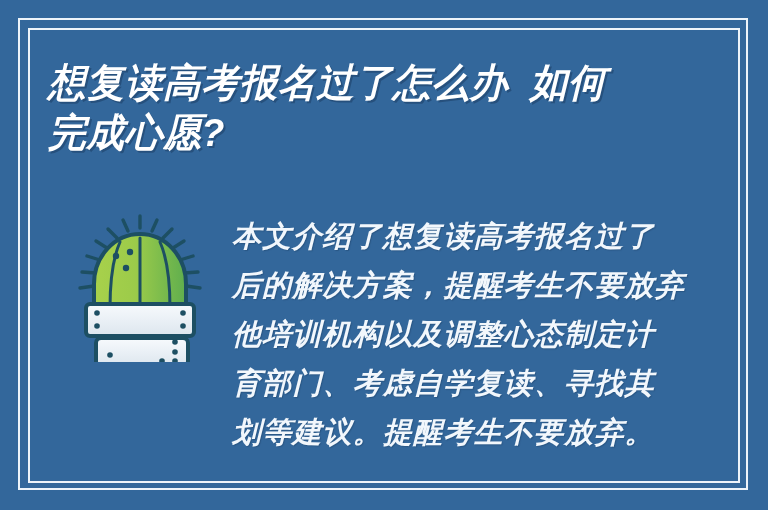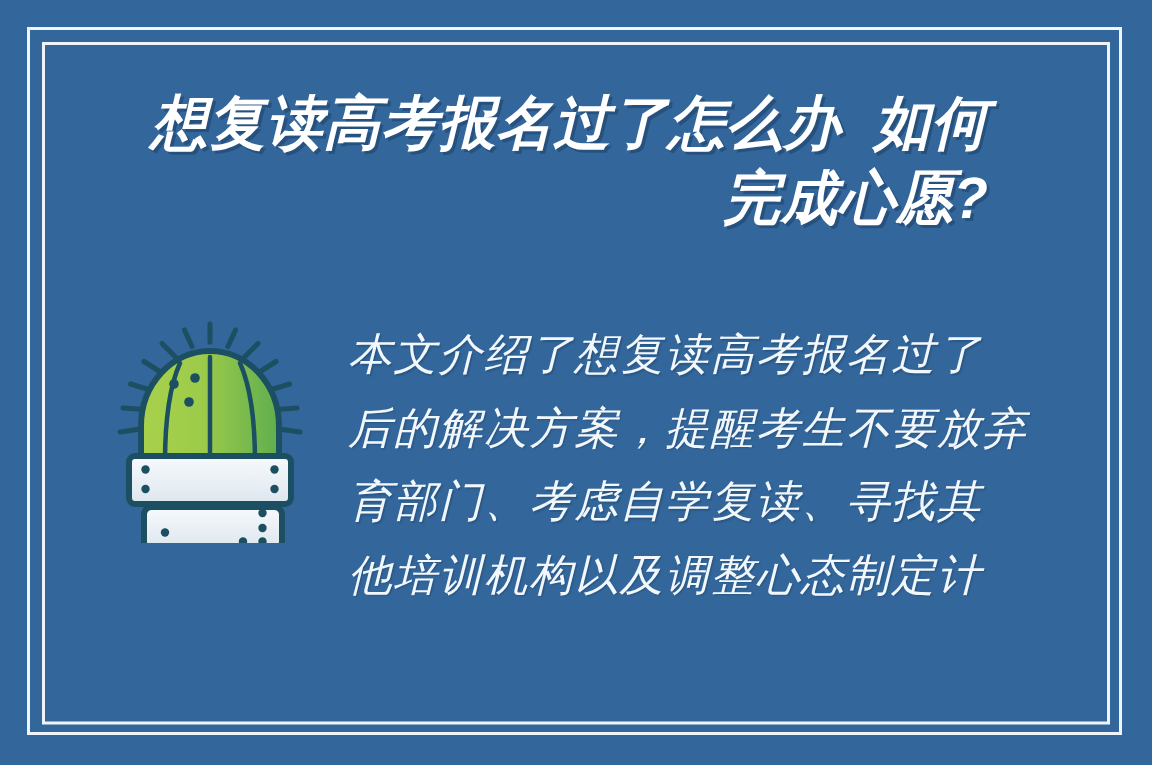--- a/index.html
+++ b/index.html
@@ -39,21 +39,20 @@
     border: 2px solid #eef4fa;
     box-sizing: border-box;
     pointer-events: none;
   }
   
   .title-block {
     position: absolute;
     left: 48px;
     top: 58px;
     width: 630px;
-    text-align: right;
   }
   .title-line {
     color: #ffffff;
     font-family: "Liberation Sans", sans-serif;
     font-size: 39px;
     font-weight: bold;
     font-style: italic;
     line-height: 50px;
     letter-spacing: 0.5px;
     white-space: pre;
@@ -79,21 +78,21 @@
     position: absolute;
     left: 232px;
     top: 212px;
     width: 415px;
   }
   .body-line {
     color: #f2f7fc;
     font-family: "DejaVu Serif", "Liberation Serif", serif;
     font-size: 29px;
     font-style: italic;
-    font-weight: 400;
+    font-weight: 700;
     line-height: 49px;
     letter-spacing: 1.2px;
     white-space: pre;
     text-shadow: 1px 1px 1px rgba(20,50,84,0.30);
   }
 </style>
 </head>
 <body>
 
 <div id="card">
@@ -165,17 +164,18 @@
         <circle cx="103" cy="149" r="2.8"></circle>
         <circle cx="90" cy="149" r="2.8"></circle>
         <circle cx="38" cy="143" r="2.8"></circle>
       </g>
     </svg>
   </div>
 
   <div class="body-block">
     <div class="body-line">本文介绍了想复读高考报名过了</div>
     <div class="body-line">后的解决方案，提醒考生不要放弃</div>
+    <div class="body-line">他培训机构以及调整心态制定计</div>
     <div class="body-line">育部门、考虑自学复读、寻找其</div>
-    <div class="body-line">他培训机构以及调整心态制定计</div>
+    <div class="body-line">划等建议。提醒考生不要放弃。</div>
   </div>
 
 </div>
 
 </body></html>

